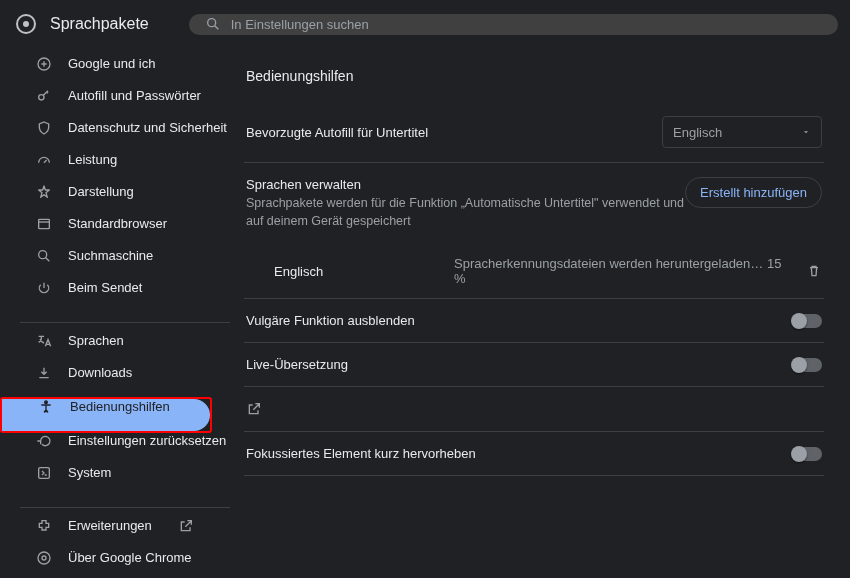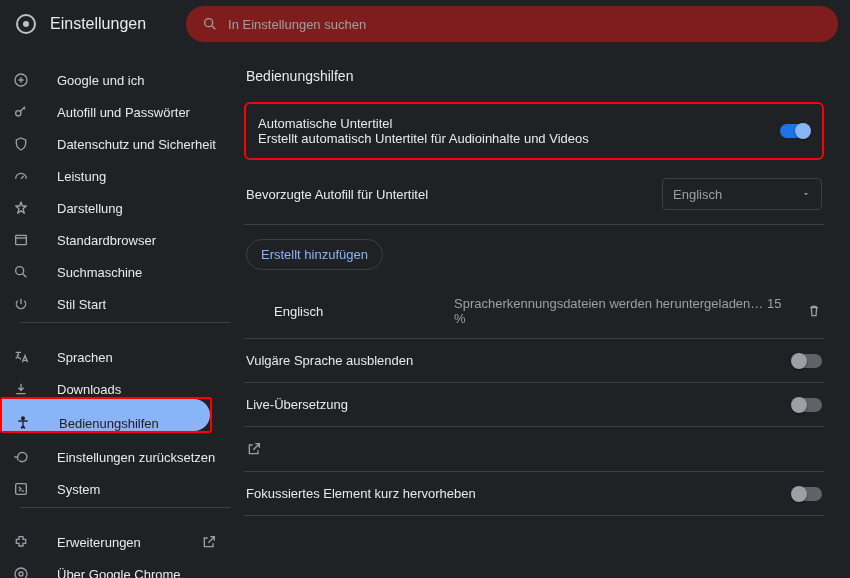--- a/index.html
+++ b/index.html
@@ -16,27 +16,27 @@
 }
 *{box-sizing:border-box}
 html,body{margin:0;padding:0;background:var(--bg);color:var(--text);font-family:"Segoe UI",Arial,sans-serif;font-size:13px;width:850px;height:578px;overflow:hidden}
 
 
 .header{display:flex;align-items:center;height:48px;padding:0 12px}
 .logo{width:20px;height:20px;border:2px solid #bdc1c6;border-radius:50%;position:relative;margin-right:14px;margin-left:4px}
 .logo::after{content:"";position:absolute;width:6px;height:6px;border-radius:50%;background:#bdc1c6;top:5px;left:5px}
 .app-title{font-size:16px;font-weight:500}
 .search-wrap{flex:1;margin-left:40px}
-.search{display:flex;align-items:center;background:#7f1d1d;border-radius:40px;height:36px;padding:0 16px;color:var(--text2)}
+.search{display:flex;align-items:center;background:#404040;border-radius:40px;height:21px;padding:0 16px;color:var(--text2)}
 .search svg{margin-right:10px}
 
 
 .sidebar{position:absolute;left:0;top:48px;bottom:0;width:230px;background:var(--sidebar-bg);overflow:hidden}
 .nav{padding:8px 0}
-.nav-item{display:flex;align-items:flex-end;height:32px;padding:0 13px;cursor:pointer;font-size:13px;color:#e8eaed;border-top-right-radius:20px;border-bottom-right-radius:20px;gap:28px;white-space:nowrap}
+.nav-item{display:flex;align-items:flex-start;height:32px;padding:0 36px;cursor:pointer;font-size:13px;color:#e8eaed;border-top-right-radius:20px;border-bottom-right-radius:20px;gap:16px;white-space:nowrap}
 .nav-item.active{background:var(--accent-row);color:#202124;font-weight:500}
 .nav-item.active .ic{stroke:#202124;fill:#202124}
 .nav-sep{height:1px;background:var(--line);margin:10px 0 10px 20px}
 .ic{width:16px;height:16px;min-width:16px;stroke:var(--text2);fill:none;stroke-width:2}
 .active-row-wrap{position:relative;margin-right:18px}
 .red-box{border:2px solid var(--highlight);border-radius:3px}
 
 
 .main{position:absolute;left:230px;right:0;top:48px;bottom:0;padding:10px 26px 0 14px;overflow:hidden}
 .main-title{font-size:14px;font-weight:500;margin:10px 0 18px 2px}
@@ -60,21 +60,21 @@
 .row-hero{padding:12px 12px;border:2px solid var(--highlight);border-radius:6px;display:flex;align-items:center;justify-content:space-between;margin-bottom:4px}
 .ext-icon{width:16px;height:16px;stroke:var(--text2);fill:none;stroke-width:2}
 .trash{width:16px;height:16px;stroke:var(--text2);fill:none;stroke-width:2;cursor:pointer;margin-left:14px}
 .open-ext{width:16px;height:16px;stroke:var(--text2);fill:none;stroke-width:2;margin-left:10px}
 </style>
 </head>
 <body>
 
 <div class="header">
   <div class="logo"></div>
-  <div class="app-title">Einstellungen</div>
+  <div class="app-title">Sprachpakete</div>
   <div class="search-wrap">
     <div class="search">
       <svg class="ic" viewBox="0 0 24 24">
           <circle cx="10" cy="10" r="6"></circle>
           <line x1="20" y1="20" x2="14.5" y2="14.5"></line>
         </svg>
       <span>In Einstellungen suchen</span>
     </div>
   </div>
 </div>
@@ -125,21 +125,21 @@
         <svg class="ic" viewBox="0 0 24 24">
           <circle cx="10" cy="10" r="6"></circle>
           <line x1="20" y1="20" x2="14.5" y2="14.5"></line>
         </svg>
         <span>Suchmaschine</span>
       </div>
     <div class="nav-item">
         <svg class="ic" viewBox="0 0 24 24">
           <path d="M12 4v8M7 7a7 7 0 1010 0"></path>
         </svg>
-        <span>Stil Start</span>
+        <span>Beim Sendet</span>
       </div>
 
     <div class="nav-sep"></div>
 
     <div class="nav-item">
         <svg class="ic" viewBox="0 0 24 24">
           <path d="M4 5h8M8 5v2c0 4-2 6-4 7M6 9c1 3 3 5 6 6M14 20l4-10 4 10M15 17h6"></path>
         </svg>
         <span>Sprachen</span>
       </div>
@@ -191,55 +191,52 @@
           <circle cx="12" cy="12" r="3"></circle>
         </svg>
         <span>Über Google Chrome</span>
       </div>
   </div>
 </div>
 
 <div class="main">
   <div class="main-title">Bedienungshilfen</div>
 
-  <div class="row-hero">
-    <div class="txt">
-      <div class="title">Automatische Untertitel</div>
-      <div class="sub">Erstellt automatisch Untertitel für Audioinhalte und Videos</div>
-    </div>
-    <div class="toggle on"></div>
-  </div>
 
   <div class="row">
     <div class="txt">
         <div class="title">Bevorzugte Autofill für Untertitel</div>
       </div>
     <div class="dropdown">
       <span>Englisch</span>
       <svg width="10" height="10" viewBox="0 0 24 24" style="fill:#9aa0a6">
           <path d="M7 10l5 5 5-5z"></path>
         </svg>
     </div>
   </div>
 
   <div class="row noborder" style="align-items:flex-start">
+    <div class="txt">
+      <div class="title">Sprachen verwalten</div>
+      <div class="sub">Sprachpakete werden für die Funktion „Automatische Untertitel" verwendet und auf deinem Gerät gespeichert</div>
+    </div>
     <div class="btn-outline">Erstellt hinzufügen</div>
   </div>
 
   <div class="lang-row">
     <div class="name">Englisch</div>
     <div class="status">Spracherkennungsdateien werden heruntergeladen… 15 %</div>
     <svg class="trash" viewBox="0 0 24 24">
         <path d="M6 7h12M9 7V5h6v2M8 7l1 12h6l1-12"></path>
       </svg>
   </div>
 
   <div class="row">
     <div class="txt">
-        <div class="title">Vulgäre Sprache ausblenden</div>
+        <div class="title">Vulgäre Funktion ausblenden</div>
       </div>
     <div class="toggle"></div>
   </div>
 
   <div class="row">
     <div class="txt">
       <div class="title">Live-Übersetzung</div>
     </div>
     <div class="toggle"></div>
   </div>

